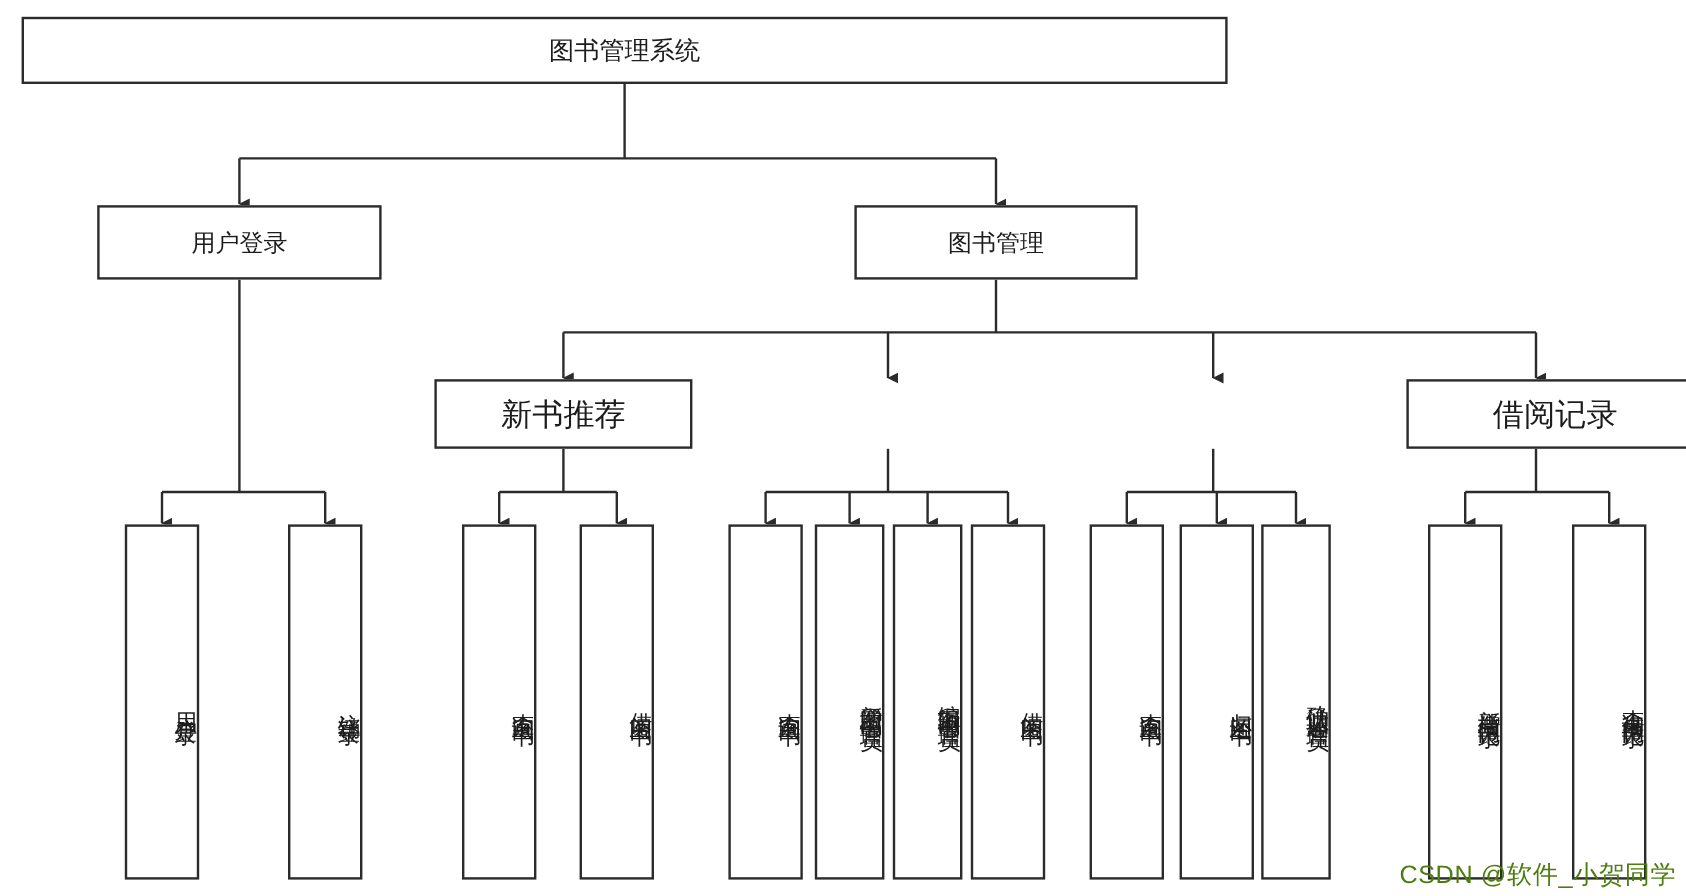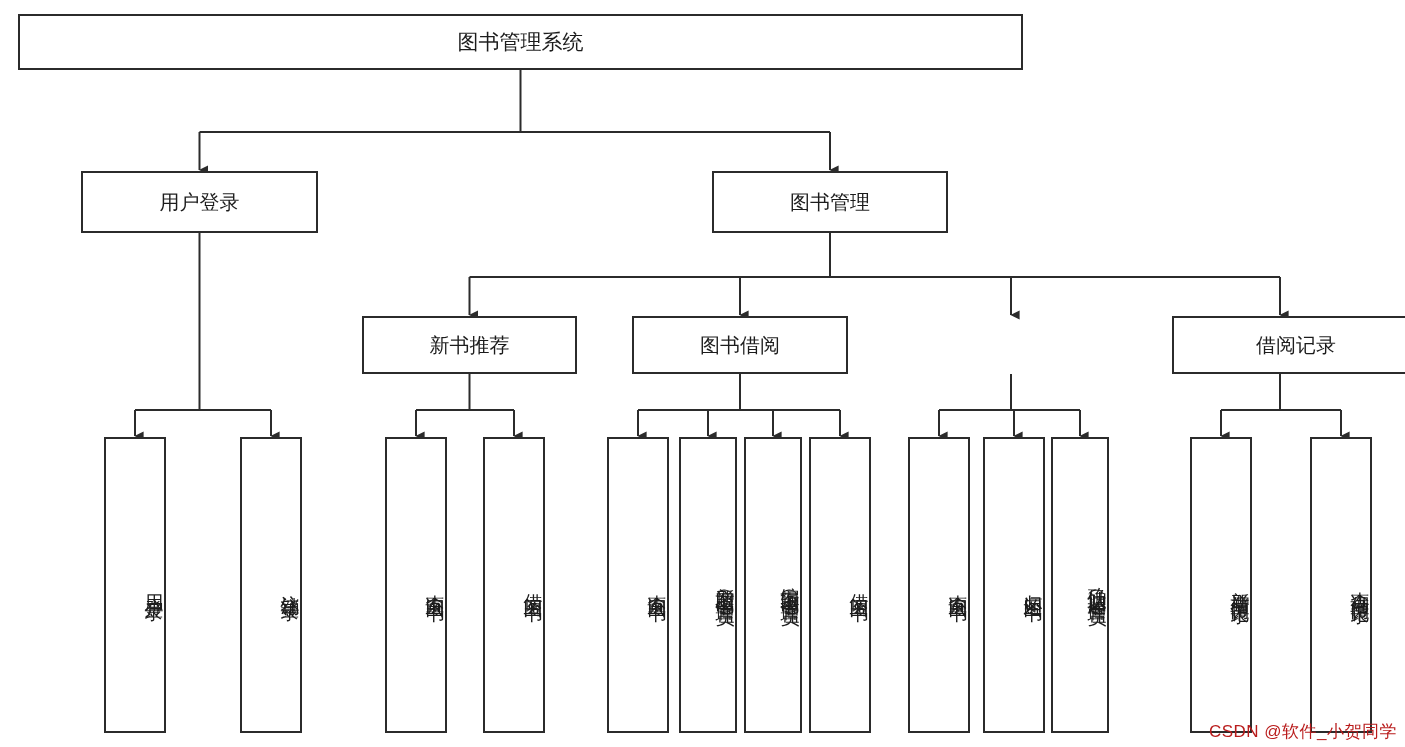--- a/index.html
+++ b/index.html
@@ -28,43 +28,43 @@
     box-sizing: border-box;
     border: 2px solid #2b2b2b;
     background: #ffffff;
     display: flex;
     align-items: center;
     justify-content: center;
     color: #1c1c1c;
   }
   .node.level0 { font-size: 21px; align-items: center; }
   .node.level1 { font-size: 20px; }
-  .node.level2 { font-size: 20px; text-align: center; }
+  .node.level2 { font-size: 26px; text-align: center; }
   .node.leaf {
     writing-mode: vertical-rl;
     text-orientation: upright;
     letter-spacing: 3px;
     font-size: 19px;
     padding-top: 6px;
     padding-bottom: 6px;
     align-items: flex-start;
     justify-content: center;
   }
   .node.leaf .vtext {
     writing-mode: vertical-rl;
     text-orientation: upright;
     line-height: 1.05;
     white-space: nowrap;
   }
   .watermark {
     position: absolute;
     right: 8px;
     bottom: 4px;
-    font-size: 17px;
-    color: #b91c1c;
+    font-size: 21px;
+    color: #4d7c0f;
     letter-spacing: 0.5px;
     white-space: nowrap;
   }
 </style>
 </head>
 <body>
 
 <div id="canvas">
 
   <svg id="edges" viewBox="0 0 1405 747">
@@ -117,23 +117,20 @@
   <div class="node level1" style="left: 81px; top: 171px; width: 237px; height: 62px;">
     <span>用户登录</span>
   </div>
   <div class="node level1" style="left: 712px; top: 171px; width: 236px; height: 62px; text-align: right;">
     <span>图书管理</span>
   </div>
 
   <div class="node level2" style="left: 362px; top: 316px; width: 215px; height: 58px;">
     <span>新书推荐</span>
   </div>
-  <div class="node level2" style="left: 632px; top: 316px; width: 216px; height: 58px;">
-    <span>图书借阅</span>
-  </div>
   <div class="node level2" style="left: 1172px; top: 316px; width: 248px; height: 58px;">
     <span>借阅记录</span>
   </div>
 
   <div class="node leaf" style="left: 104px; top: 437px; width: 62px; height: 296px;">
     <span class="vtext">用户登录</span>
   </div>
   <div class="node leaf" style="left: 240px; top: 437px; width: 62px; height: 296px;">
     <span class="vtext">注销登录</span>
   </div>

